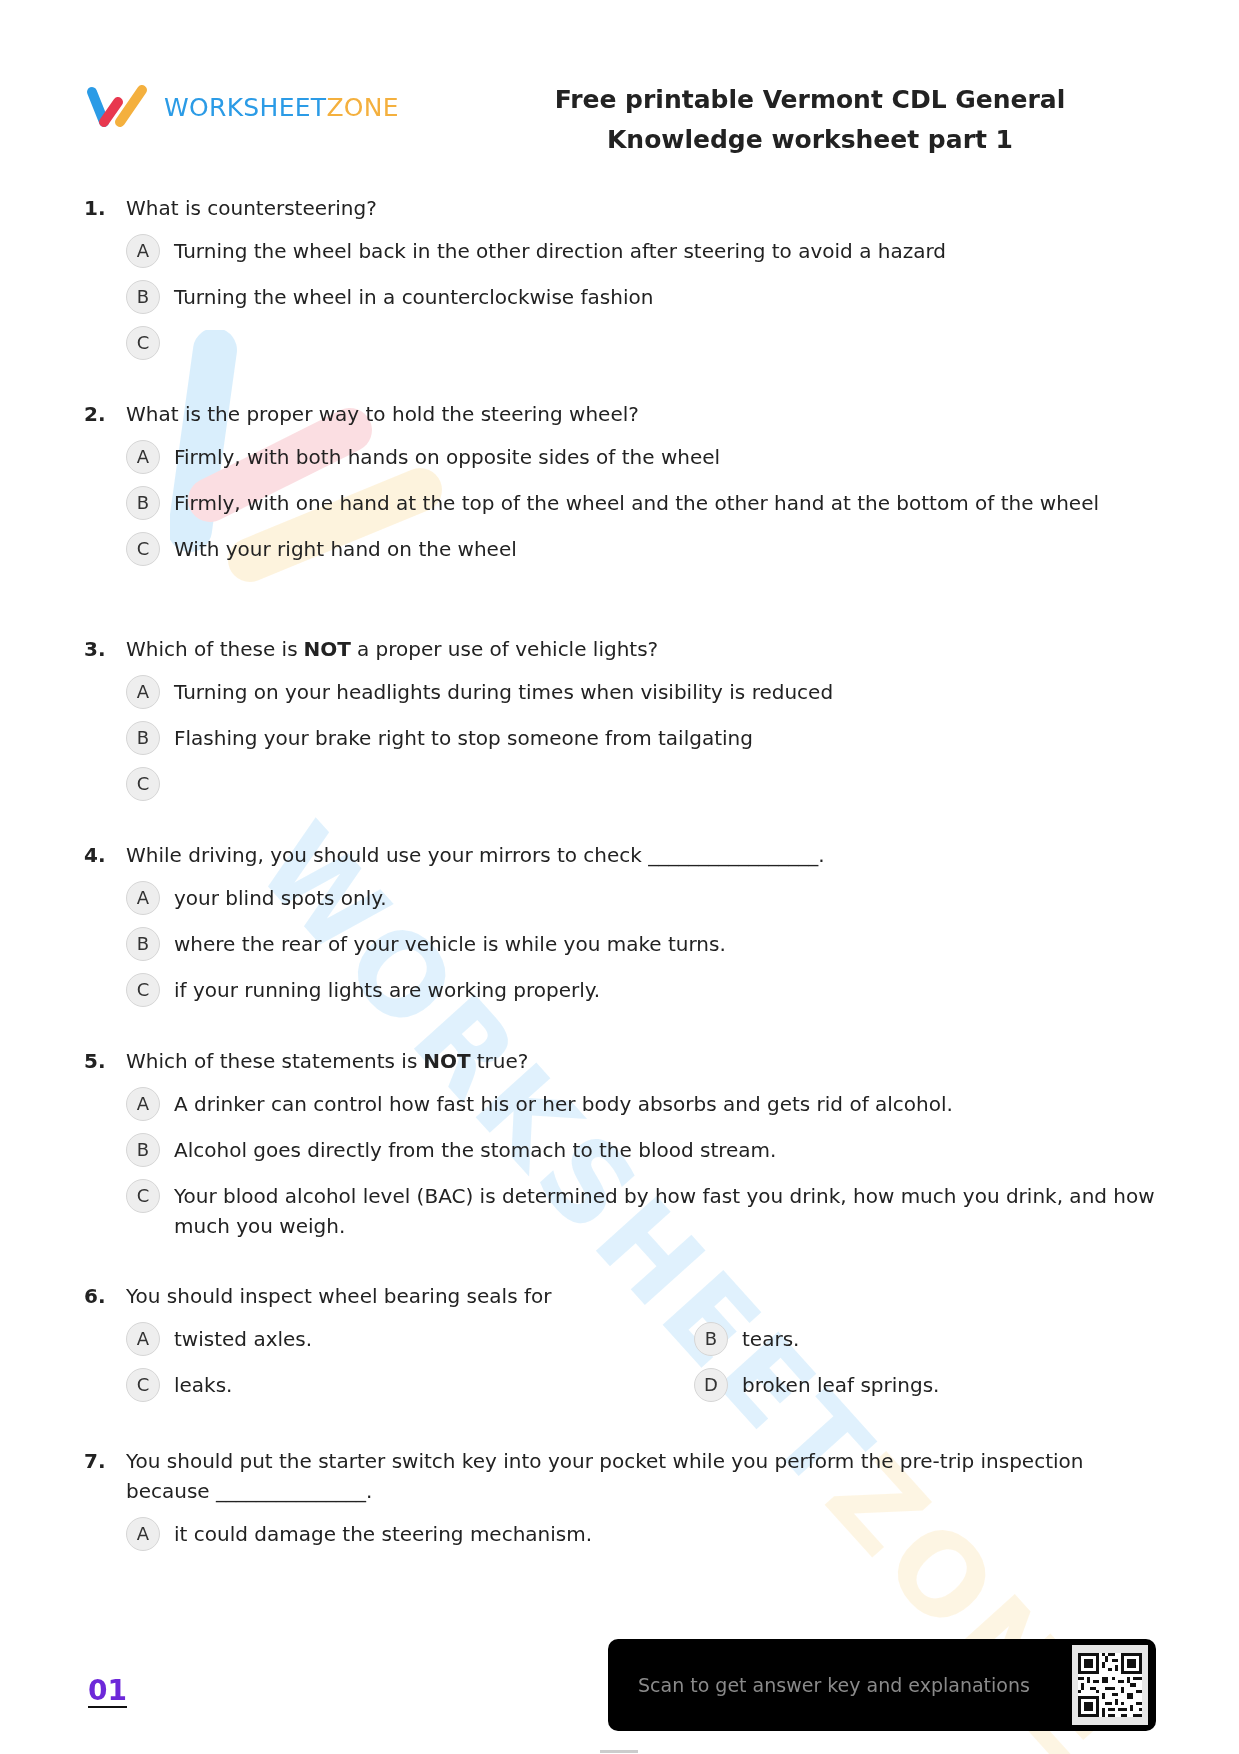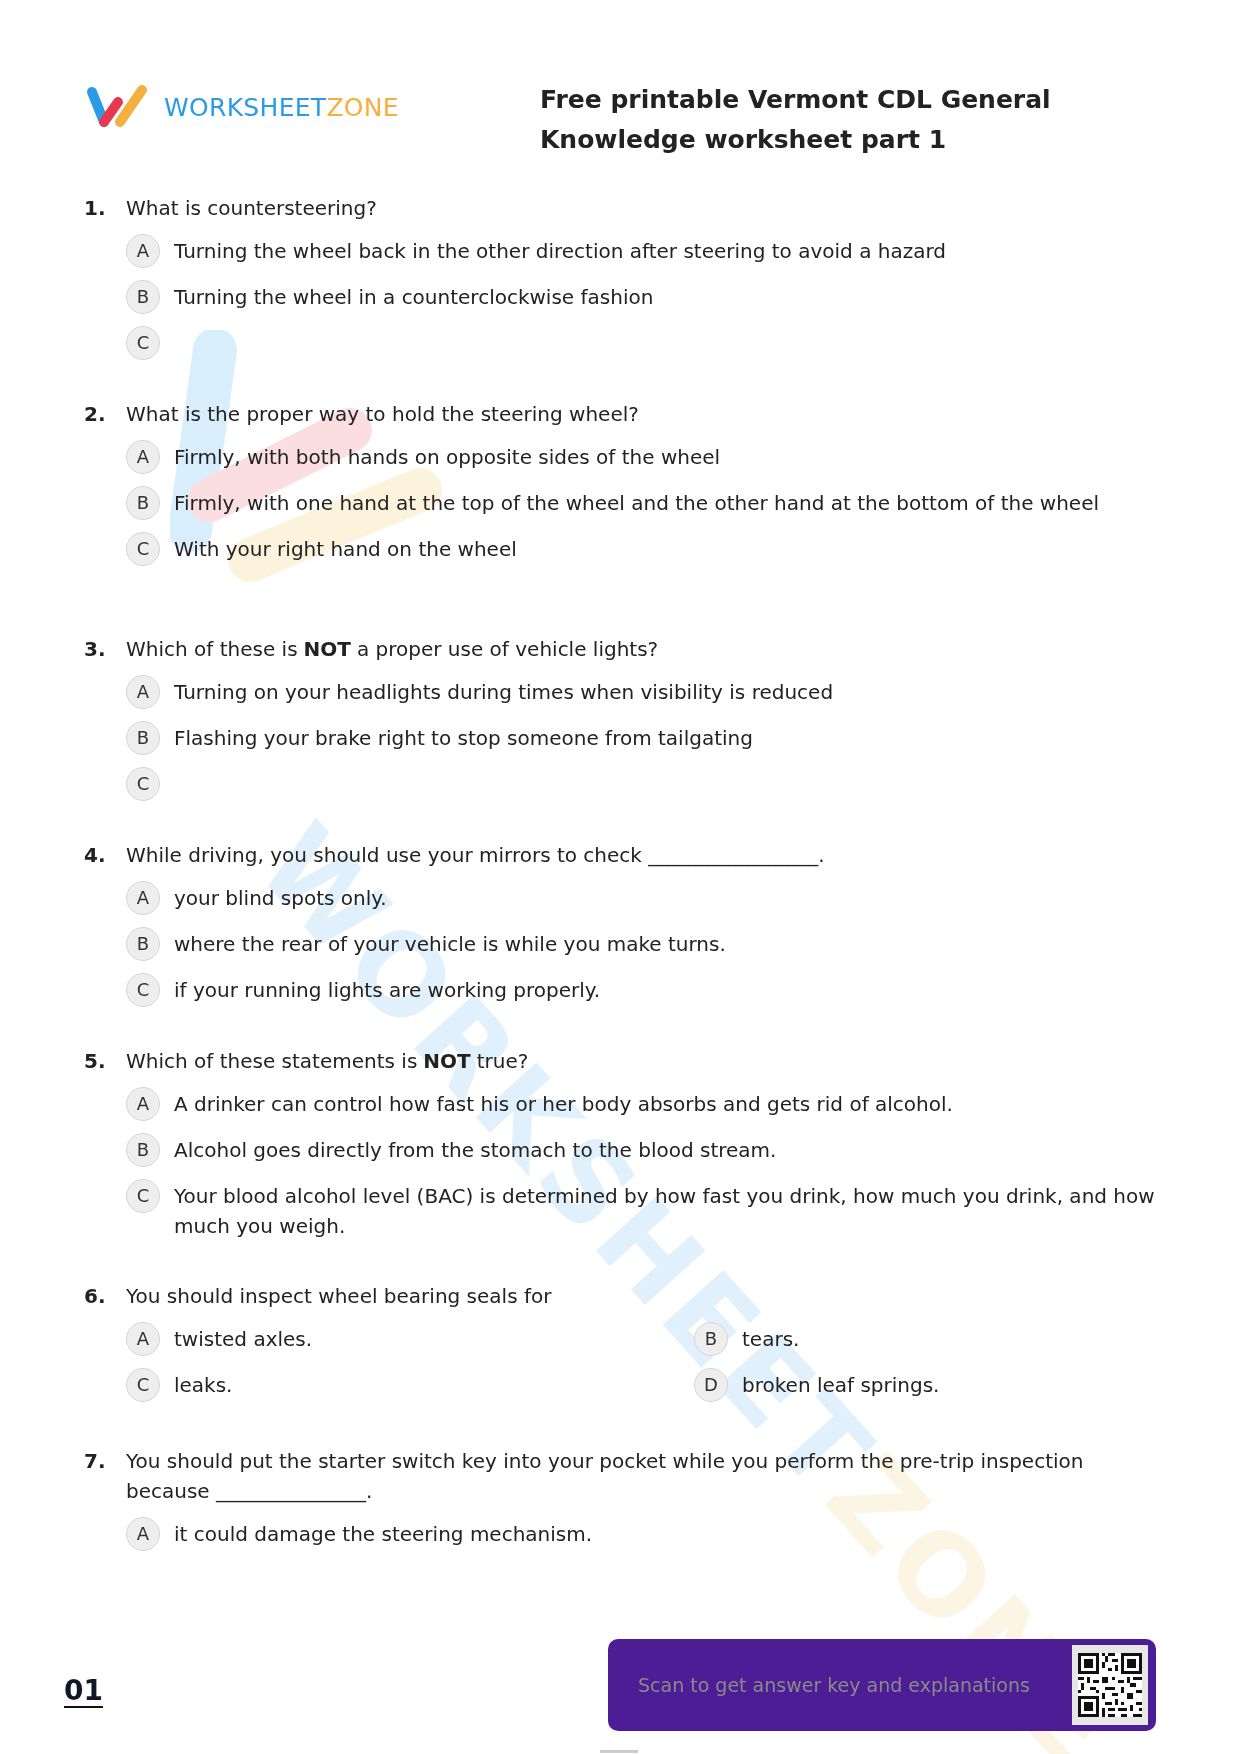--- a/index.html
+++ b/index.html
@@ -18,21 +18,21 @@
   .wm-text .wm-orange { color: #f7b733; }
 
   
   .header { position: absolute; left: 0; top: 0; width: 1131px; height: 180px; }
   .logo { position: absolute; left: 84px; top: 82px; display: flex; align-items: center; }
   .logo-mark { width: 68px; height: 50px; }
   .logo-text { margin-left: 12px; font-family: "DejaVu Sans", sans-serif; font-size: 25px; letter-spacing: 0.3px; }
   .logo-text .blue { color: #2b9be6; }
   .logo-text .orange { color: #f4b03e; }
   .title {
-    position: absolute; left: 540px; top: 80px; width: 540px; text-align: left;
+    position: absolute; left: 540px; top: 80px; width: 540px; text-align: center;
     font-family: "DejaVu Sans", sans-serif; font-weight: bold; font-size: 25px; line-height: 40px; color: #222;
   }
 
   
   .q { position: absolute; left: 84px; width: 1080px; }
   .q-stem { display: flex; font-size: 20px; line-height: 30px; color: #222; }
   .q-num { width: 42px; font-weight: bold; flex-shrink: 0; }
   .q-text { flex: 1; }
   .q-text b { font-weight: bold; margin: 4px 6px; }
   .opts { margin-left: 42px; margin-top: 13px; }
@@ -40,26 +40,26 @@
   .badge {
     width: 34px; height: 34px; border-radius: 50%; background: #eeeeee; border: 1px solid #d6d6d6;
     display: flex; align-items: center; justify-content: center; font-size: 18px; color: #333;
     flex-shrink: 0; margin-top: -2px; margin-right: 14px;
   }
   .opt-text { flex: 1; }
   .opts.grid { display: grid; grid-template-columns: 568px 1fr; }
 
   
   .page-num {
-    position: absolute; left: 64px; top: 1676px; font-family: "DejaVu Sans", sans-serif;
-    font-weight: bold; font-size: 28px; color: #0f172a; border-bottom: 2px solid #111; line-height: 30px;
+    position: absolute; left: 88px; top: 1676px; font-family: "DejaVu Sans", sans-serif;
+    font-weight: bold; font-size: 28px; color: #6d28d9; border-bottom: 2px solid #111; line-height: 30px;
   }
   .scan-box {
     position: absolute; left: 608px; top: 1639px; width: 548px; height: 92px;
-    background: #4c1d95; border-radius: 10px; display: flex; align-items: center;
+    background: #000000; border-radius: 10px; display: flex; align-items: center;
   }
   .scan-text { margin-left: 30px; font-size: 19px; color: #8a8a8a; flex: 1; }
   .qr { width: 76px; height: 80px; background: #e6e6e6; margin-right: 8px; display: flex; align-items: center; justify-content: center; }
   .bottom-bar { position: absolute; left: 600px; top: 1750px; width: 38px; height: 3px; background: #cccccc; }
 </style>
 </head>
 <body>
 
 <svg class="wm-logo" viewBox="0 0 280 260">
   <g opacity="0.16">

